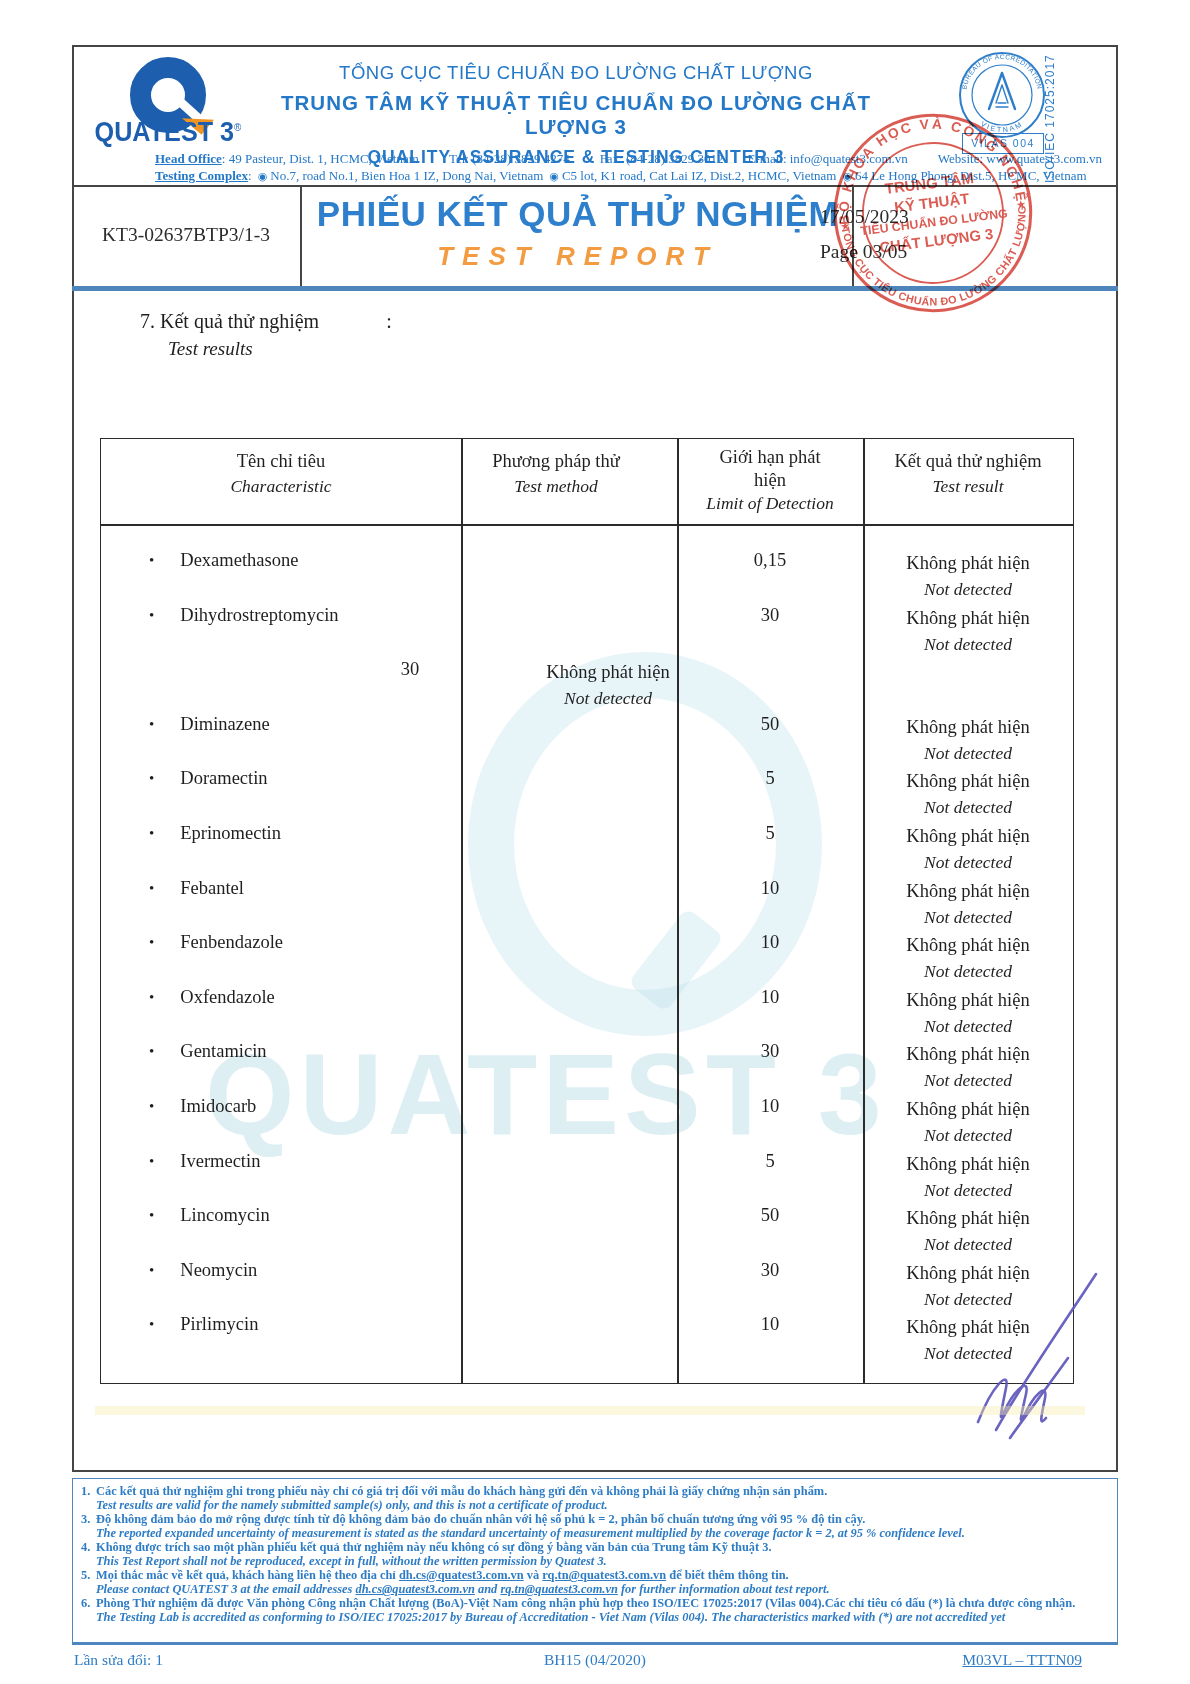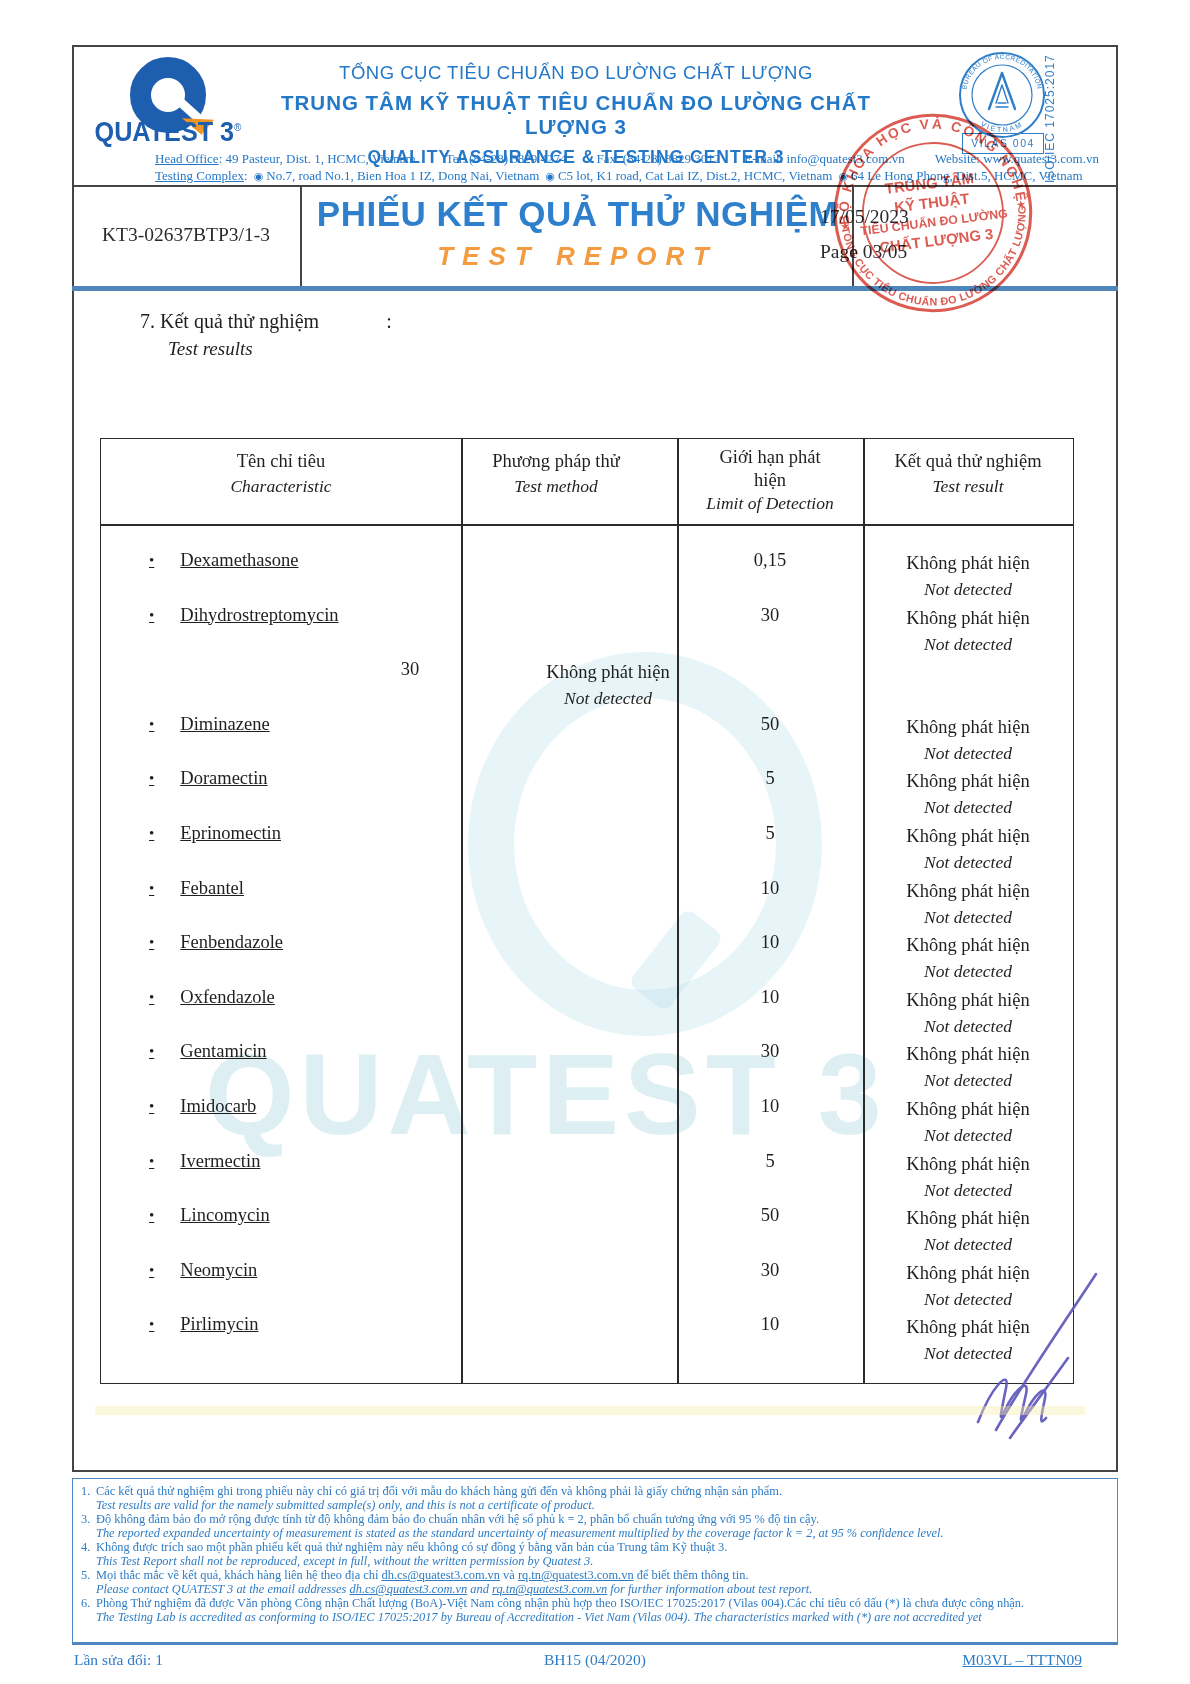--- a/index.html
+++ b/index.html
@@ -20,21 +20,21 @@
           font-weight:800;font-size:28px;color:#1d5fae;transform:scaleX(.9);letter-spacing:0;}
   .q-text sup{font-size:11px;font-weight:400;}
 
   .hdr-center{left:248px;top:62px;width:656px;text-align:center;color:#2478c8;
               font-family:"Liberation Sans",sans-serif;}
   .hdr-l1{font-size:18.5px;letter-spacing:.5px;}
   .hdr-l2{font-size:20.5px;font-weight:700;letter-spacing:1px;margin-top:7px;}
   .hdr-l3{font-size:17.5px;font-weight:700;letter-spacing:1px;margin-top:8px;}
 
   .addr{left:155px;top:150px;width:905px;font-size:13px;color:#2478c8;line-height:17px;white-space:nowrap;}
-  .addr u{font-weight:400;}
+  .addr u{font-weight:700;}
   .gap18{margin-left:30px;} .gap24{margin-left:24px;}
   .pin{font-size:11px;margin:0 3px 0 6px;}
 
   
   .badge-circle{left:958px;top:51px;width:88px;height:88px;}
   .vilas-box{left:962px;top:133px;width:80px;height:19px;border:1.6px solid #2e7ec9;
              font-family:"Liberation Sans",sans-serif;font-size:10.5px;letter-spacing:1.5px;
              color:#2e7ec9;text-align:center;line-height:19px;}
   .iso-vert{left:1043px;top:48px;height:135px;writing-mode:vertical-rl;transform:rotate(180deg);
             font-family:"Liberation Sans",sans-serif;font-size:12px;color:#2e7ec9;letter-spacing:1px;}
@@ -80,37 +80,37 @@
   .th{position:absolute;top:0;height:85px;text-align:center;padding-top:10px;box-sizing:border-box;}
   .th-1{left:0;width:360px;} .th-2{left:360px;width:190px;} .th-3{left:576px;width:186px;padding-top:7px;}
   .th-4{left:762px;width:210px;}
   .th .vi{font-size:18.5px;line-height:25px;}
   .th-3 .vi{max-width:104px;margin:0 auto;line-height:23px;}
   .th .en{font-size:17.5px;font-style:italic;line-height:25px;}
   .th-3 .en{line-height:23px;}
   .t-body{position:absolute;left:0;right:0;top:87px;bottom:0;padding-top:24px;overflow:hidden;}
   .t-row{display:flex;height:54.6px;}
   .c{box-sizing:border-box;}
-  .c1{width:360px;padding-left:48px;font-size:18.5px;text-decoration:underline;}
+  .c1{width:360px;padding-left:48px;font-size:18.5px;}
   .bullet{font-size:15px;vertical-align:1px;}
   .analyte{margin-left:26px;}
   .c2{width:216px;}
   .c3{width:186px;text-align:center;font-size:18.5px;}
   .c4{width:210px;text-align:center;}
   .rvi{font-size:18.5px;line-height:26px;}
   .ren{font-size:17.5px;font-style:italic;line-height:26px;}
 
   
   .sig{left:948px;top:1262px;width:165px;height:190px;}
   .scan-band{left:95px;top:1406px;width:990px;height:9px;background:rgba(247,238,170,.4);}
 
   
   .foot{left:72px;top:1478px;width:1046px;height:167px;border:1.5px solid #4d86c0;
         border-bottom-width:3.5px;box-sizing:border-box;padding:5px 9px 0 8px;
-        color:#2d7cc5;font-size:12.4px;line-height:14px;}
+        color:#2d7cc5;font-size:12.4px;line-height:14px;font-weight:bold;}
   .foot .nen{margin-left:15px;font-style:italic;}
   .foot .num{display:inline-block;min-width:15px;}
   .foot u{text-decoration:underline;}
 
   
   .bbar{left:72px;top:1651px;width:1046px;height:22px;color:#2d7cc5;font-size:15.5px;}
   .bb-left{position:absolute;left:2px;}
   .bb-center{position:absolute;left:0;width:100%;text-align:center;}
   .bb-right{position:absolute;right:36px;text-decoration:underline;}
 

